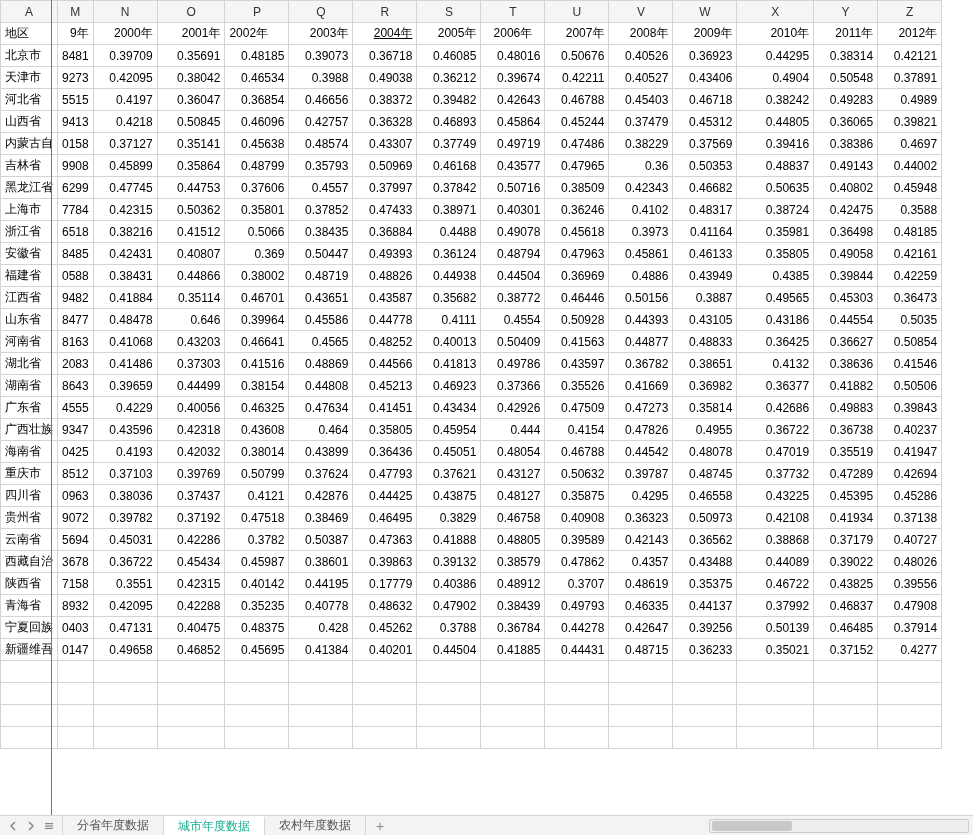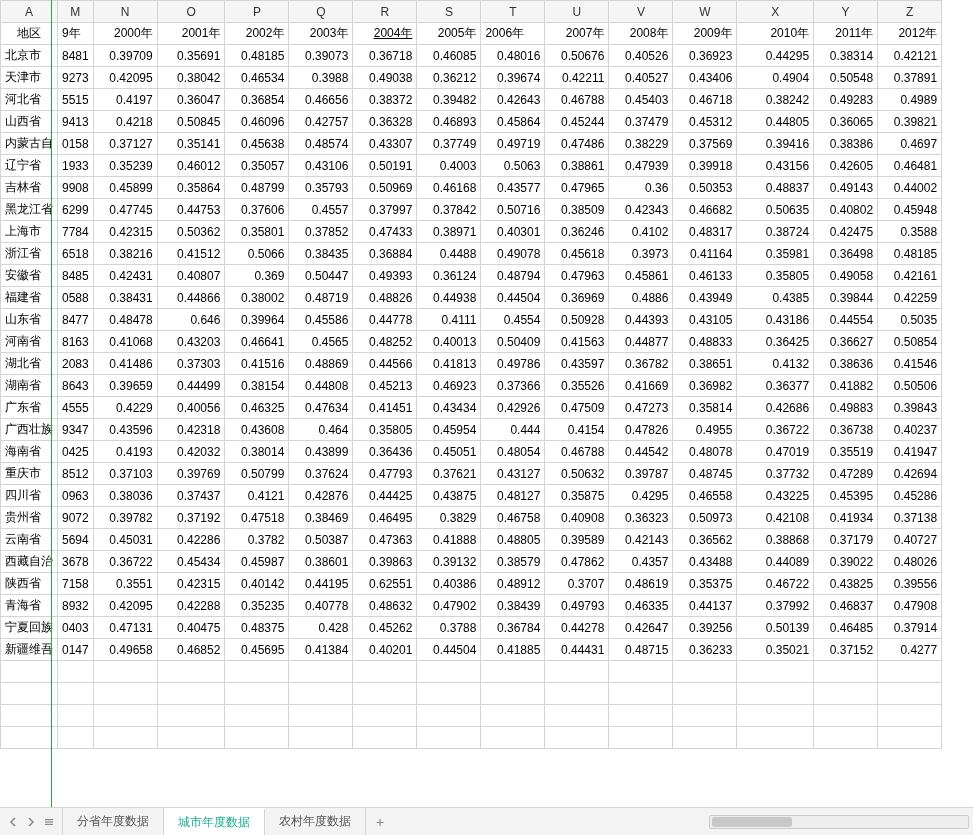--- a/index.html
+++ b/index.html
@@ -10,21 +10,21 @@
   th, td { border: 1px solid #d4d4d4; height: 22px; padding: 0 4px; white-space: nowrap; overflow: hidden; }
   th { background: #f5f5f5; font-weight: normal; text-align: center; color: #333; }
   .colhdr th { height: 22px; }
   .col-A { width: 51px; }
   .col-M { width: 32px; }
   .col-data { width: 64px; }
   td.num { text-align: right; }
   td.txt { text-align: left; }
   .freeze-line { position: absolute; top: 0; bottom: 0; left: 51px; width: 0; border-left: 1px solid #28a745; pointer-events: none; }
   
-  .tabs { height: 28px; border-top: 1px solid #d4d4d4; display: flex; align-items: stretch; background: #f3f3f3; }
+  .tabs { height: 20px; border-top: 1px solid #d4d4d4; display: flex; align-items: stretch; background: #f3f3f3; }
   .nav-btns { display: flex; align-items: center; padding: 0 6px; gap: 4px; border-right: 1px solid #d4d4d4; }
   .nav-btn { width: 14px; height: 14px; display: flex; align-items: center; justify-content: center; color: #888; cursor: pointer; }
   .nav-btn svg { width: 10px; height: 10px; }
   .tab { padding: 0 14px; display: flex; align-items: center; border-right: 1px solid #d4d4d4; background: #f3f3f3; color: #555; cursor: pointer; }
   .tab.active { background: #fff; color: #1aad8f; border-top: 2px solid transparent; position: relative; }
   .tab.active::after { content:""; position:absolute; left:0; right:0; bottom:-1px; height:2px; background:#fff; }
   .add-tab { width: 28px; display:flex; align-items:center; justify-content:center; color:#888; cursor:pointer; font-size:14px; }
   .hscroll { flex:1; display:flex; align-items:center; justify-content:flex-end; padding-right:4px; }
   .scrollbar { width: 260px; height: 14px; background:#eee; border:1px solid #ccc; position:relative; border-radius:2px; }
   .thumb { position:absolute; left:2px; top:1px; width:80px; height:10px; background:#c8c8c8; border-radius:2px; }
@@ -49,29 +49,29 @@
             <th class="col-data">U</th>
             <th class="col-data">V</th>
             <th class="col-data">W</th>
             <th class="col-data">X</th>
             <th class="col-data">Y</th>
             <th class="col-data">Z</th>
           </tr>
         </thead>
         <tbody>
           <tr>
-            <td class="col-A txt" style="text-align: center;">地区</td>
-            <td class="col-M txt" style="">9年</td>
+            <td class="col-A txt" style="text-align: left;">地区</td>
+            <td class="col-M txt" style="text-align: right;">9年</td>
             <td class="col-data txt" style="text-align: right;">2000年</td>
             <td class="col-data txt" style="text-align: right; padding-left: 24px;">2001年</td>
-            <td class="col-data txt" style="text-align: right;">2002年</td>
+            <td class="col-data txt" style="">2002年</td>
             <td class="col-data txt" style="text-align: right;">2003年</td>
             <td class="col-data txt" style="text-align: right; text-decoration: underline;">2004年</td>
             <td class="col-data txt" style="text-align: right;">2005年</td>
-            <td class="col-data txt" style="text-align: left;">2006年</td>
+            <td class="col-data txt" style="text-align: center;">2006年</td>
             <td class="col-data txt" style="text-align: right;">2007年</td>
             <td class="col-data txt" style="text-align: right;">2008年</td>
             <td class="col-data txt" style="text-align: right;">2009年</td>
             <td class="col-data txt" style="text-align: right; padding-left: 33px;">2010年</td>
             <td class="col-data txt" style="text-align: right;">2011年</td>
             <td class="col-data txt" style="text-align: right;">2012年</td>
           </tr>
           <tr>
             <td class="col-A txt">北京市</td>
             <td class="col-M num">8481</td>
@@ -151,37 +151,20 @@
             <td class="col-data num">0.37749</td>
             <td class="col-data num">0.49719</td>
             <td class="col-data num">0.47486</td>
             <td class="col-data num">0.38229</td>
             <td class="col-data num">0.37569</td>
             <td class="col-data num">0.39416</td>
             <td class="col-data num">0.38386</td>
             <td class="col-data num">0.4697</td>
           </tr>
           <tr>
-            <td class="col-A txt">辽宁省</td>
-            <td class="col-M num">1933</td>
-            <td class="col-data num">0.35239</td>
-            <td class="col-data num">0.46012</td>
-            <td class="col-data num">0.35057</td>
-            <td class="col-data num">0.43106</td>
-            <td class="col-data num">0.50191</td>
-            <td class="col-data num">0.4003</td>
-            <td class="col-data num">0.5063</td>
-            <td class="col-data num">0.38861</td>
-            <td class="col-data num">0.47939</td>
-            <td class="col-data num">0.39918</td>
-            <td class="col-data num">0.43156</td>
-            <td class="col-data num">0.42605</td>
-            <td class="col-data num">0.46481</td>
-          </tr>
-          <tr>
             <td class="col-A txt">吉林省</td>
             <td class="col-M num">9908</td>
             <td class="col-data num">0.45899</td>
             <td class="col-data num">0.35864</td>
             <td class="col-data num">0.48799</td>
             <td class="col-data num">0.35793</td>
             <td class="col-data num">0.50969</td>
             <td class="col-data num">0.46168</td>
             <td class="col-data num">0.43577</td>
             <td class="col-data num">0.47965</td>
@@ -270,20 +253,37 @@
             <td class="col-data num">0.44938</td>
             <td class="col-data num">0.44504</td>
             <td class="col-data num">0.36969</td>
             <td class="col-data num">0.4886</td>
             <td class="col-data num">0.43949</td>
             <td class="col-data num">0.4385</td>
             <td class="col-data num">0.39844</td>
             <td class="col-data num">0.42259</td>
           </tr>
           <tr>
+            <td class="col-A txt">江西省</td>
+            <td class="col-M num">9482</td>
+            <td class="col-data num">0.41884</td>
+            <td class="col-data num">0.35114</td>
+            <td class="col-data num">0.46701</td>
+            <td class="col-data num">0.43651</td>
+            <td class="col-data num">0.43587</td>
+            <td class="col-data num">0.35682</td>
+            <td class="col-data num">0.38772</td>
+            <td class="col-data num">0.46446</td>
+            <td class="col-data num">0.50156</td>
+            <td class="col-data num">0.3887</td>
+            <td class="col-data num">0.49565</td>
+            <td class="col-data num">0.45303</td>
+            <td class="col-data num">0.36473</td>
+          </tr>
+          <tr>
             <td class="col-A txt">山东省</td>
             <td class="col-M num">8477</td>
             <td class="col-data num">0.48478</td>
             <td class="col-data num">0.646</td>
             <td class="col-data num">0.39964</td>
             <td class="col-data num">0.45586</td>
             <td class="col-data num">0.44778</td>
             <td class="col-data num">0.4111</td>
             <td class="col-data num">0.4554</td>
             <td class="col-data num">0.50928</td>
@@ -480,21 +480,21 @@
             <td class="col-data num">0.39022</td>
             <td class="col-data num">0.48026</td>
           </tr>
           <tr>
             <td class="col-A txt">陕西省</td>
             <td class="col-M num">7158</td>
             <td class="col-data num">0.3551</td>
             <td class="col-data num">0.42315</td>
             <td class="col-data num">0.40142</td>
             <td class="col-data num">0.44195</td>
-            <td class="col-data num">0.62551</td>
+            <td class="col-data num">0.17779</td>
             <td class="col-data num">0.40386</td>
             <td class="col-data num">0.48912</td>
             <td class="col-data num">0.3707</td>
             <td class="col-data num">0.48619</td>
             <td class="col-data num">0.35375</td>
             <td class="col-data num">0.46722</td>
             <td class="col-data num">0.43825</td>
             <td class="col-data num">0.39556</td>
           </tr>
           <tr>

